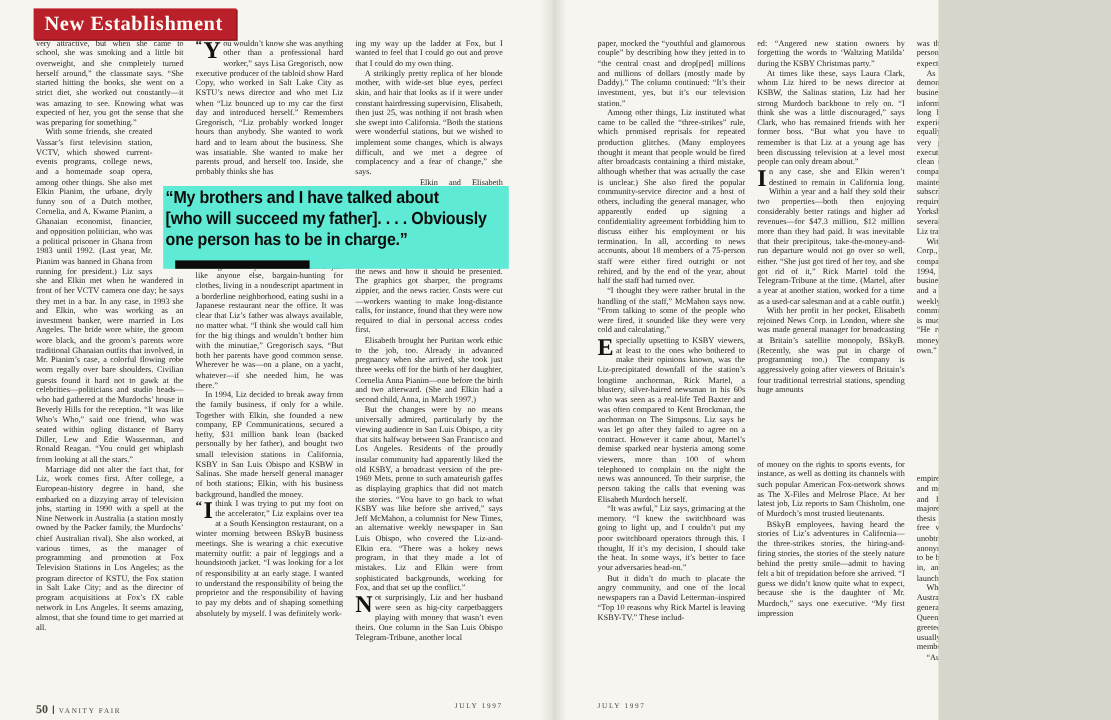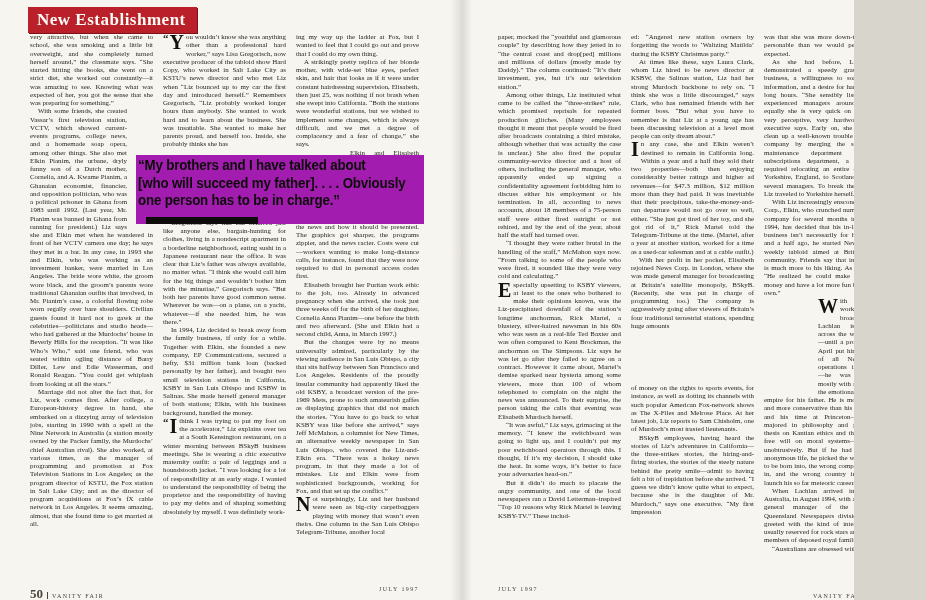--- a/index.html
+++ b/index.html
@@ -1,40 +1,40 @@
 <!DOCTYPE html>
 <html><head>
 <meta charset="utf-8">
 <style>
   html,body{margin:0;padding:0;}
   body{width:926px;height:600px;background:#d8d5cd;font-family:"Liberation Serif",serif;}
-  .spread{position:relative;width:854px;height:600px;background:#f7f5ef;overflow:hidden;}
+  .spread{position:relative;width:782px;height:600px;background:#f7f5ef;overflow:hidden;}
   .gutter{position:absolute;left:450px;top:0;width:22px;height:600px;
     background:linear-gradient(90deg,rgba(0,0,0,0) 0%,rgba(60,55,45,0.10) 45%,rgba(60,55,45,0.14) 55%,rgba(0,0,0,0) 100%);}
   .banner{position:absolute;left:28px;top:7px;background:#b9202a;color:#fdfbf6;
     font-family:"Liberation Serif",serif;font-weight:bold;font-size:17px;line-height:25px;
     padding:0 11px 1px 9px;letter-spacing:.5px;box-shadow:1px 1px 0 #7e1018;}
   .col{position:absolute;top:33px;width:123px;height:553px;overflow:hidden;
     text-align:justify;font-size:6.9px;line-height:8.25px;color:#211e1a;}
   .para{margin:0;}
   .para.indent{text-indent:8px;}
   .ptext{letter-spacing:0;}
   .dropcap{float:left;font-family:"Liberation Serif",serif;font-weight:bold;
     font-size:20px;line-height:16px;padding:1px 2px 0 0;color:#15130f;}
   .dcq{float:left;font-weight:bold;font-size:11px;line-height:9px;padding:1px 1px 0 0;}
   .cutout{display:block;}
   .qspacer{width:100%;}
-  .pullquote{position:absolute;background:#a21caf;font-family:"Liberation Sans",sans-serif;
+  .pullquote{position:absolute;background:#5eead4;font-family:"Liberation Sans",sans-serif;
     font-weight:700;color:#0d0c0a;padding:2px 2px 0 2px;}
   .pq-line{font-size:14.5px;line-height:17.5px;letter-spacing:-.2px;white-space:nowrap;
     transform:scaleX(.92);transform-origin:left;}
   .pq-rule{background:#0d0c0a;height:7px;}
   .footer{position:absolute;top:586px;font-family:"Liberation Serif",serif;
     font-size:6px;letter-spacing:1.4px;color:#4c453e;white-space:nowrap;}
-  .footer .pgnum{font-weight:bold;font-size:13px;letter-spacing:0;}
+  .footer .pgnum{font-weight:bold;font-size:10px;letter-spacing:0;}
   .footer .frule{display:inline-block;width:1px;height:7px;background:#4c453e;
     margin:0 4px;vertical-align:-1px;}
   .footer.ralign{text-align:right;}
 </style>
 </head>
 <body>
 
 <div class="spread">
 
   <div class="gutter"></div>

